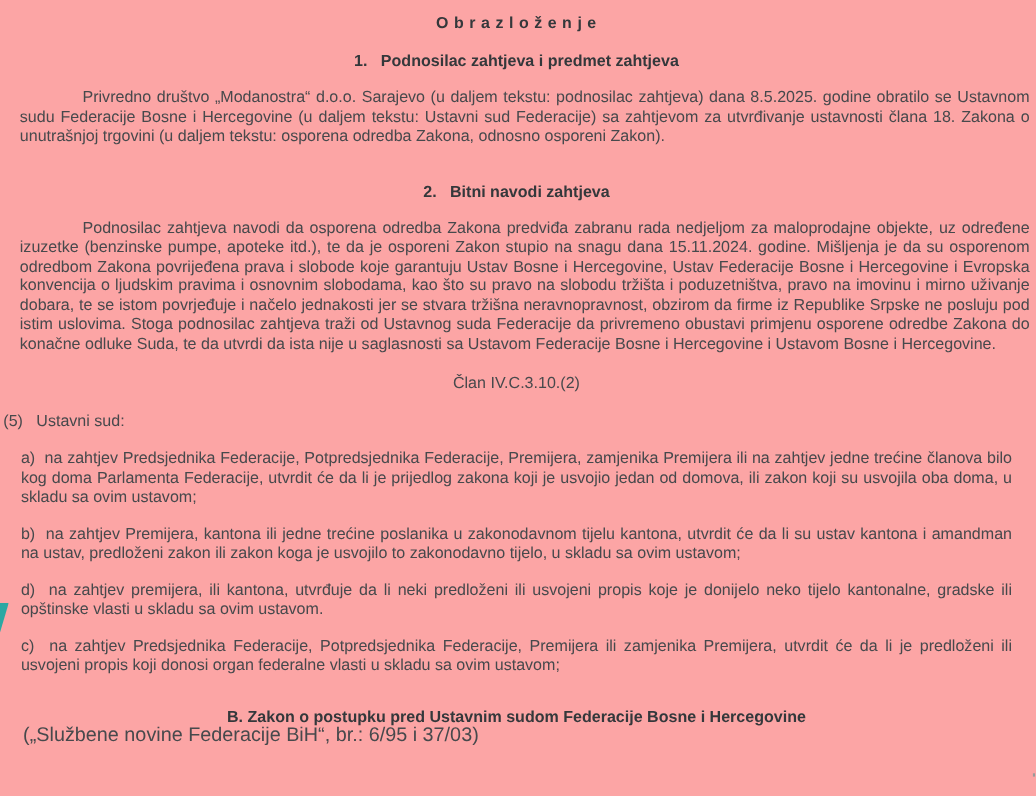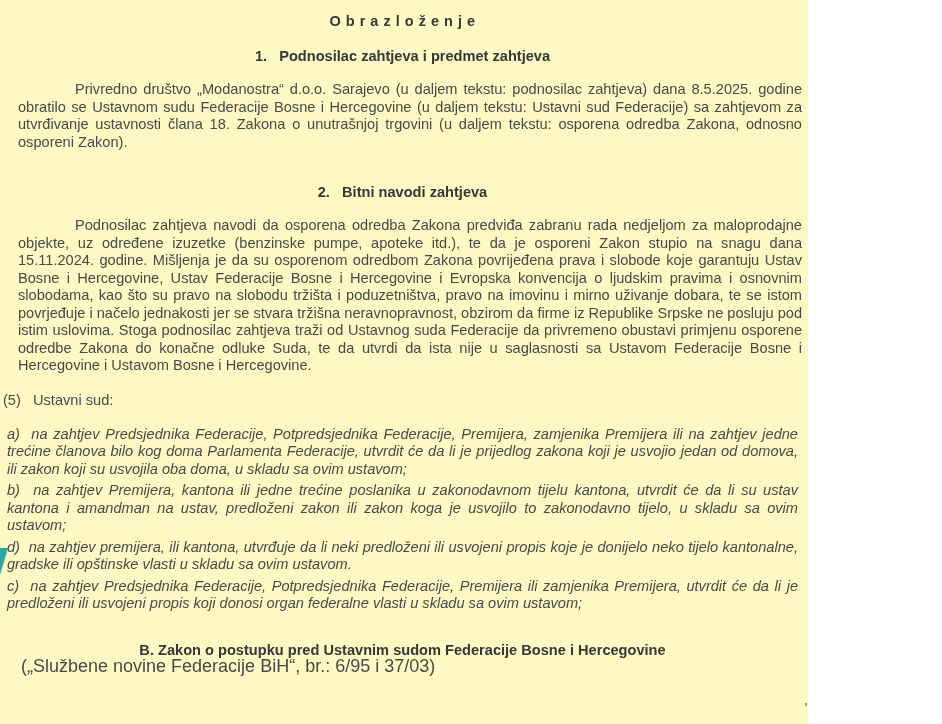--- a/index.html
+++ b/index.html
@@ -9,25 +9,25 @@
   }
   body {
     width: 942px;
     height: 724px;
     font-family: "Liberation Sans", sans-serif;
     color: #47494c;
     overflow: hidden;
   }
   .page {
     position: relative;
-    width: 808px;
+    width: 942px;
     height: 724px;
     box-sizing: border-box;
     padding: 10px 6px 0 3px;
-    background: #fef9c3;
+    background: #fca5a5;
     overflow: hidden;
   }
   .doc-title {
     text-align: center;
     font-weight: bold;
     font-size: 14.5px;
     line-height: 16px;
     color: #34383b;
     letter-spacing: 0.5px;
     white-space: pre-wrap;
@@ -69,23 +69,22 @@
     color: #47494c;
   }
   .items {
     margin-top: 17px;
   }
   .item {
     font-size: 14.6px;
     line-height: 17.5px;
     text-align: justify;
     white-space: pre-wrap;
-    margin: 4px;
+    margin: 16px;
     color: #47494c;
-    font-style: italic;
   }
   .gazette {
     font-size: 18px;
     line-height: 17px;
     padding-left: 18px;
     color: #47494c;
   }
   .selection-mark {
     position: absolute;
     left: 0;
@@ -112,20 +111,21 @@
   <div class="doc-title">O b r a z l o ž e n j e</div>
 
   <div class="heading h-sec1">1.   Podnosilac zahtjeva i predmet zahtjeva</div>
   <p class="body-text">Privredno društvo „Modanostra“ d.o.o. Sarajevo (u daljem tekstu: podnosilac zahtjeva) dana 8.5.2025. godine obratilo se Ustavnom sudu Federacije Bosne i Hercegovine (u daljem tekstu: Ustavni sud Federacije) sa zahtjevom za utvrđivanje ustavnosti člana 18. Zakona o unutrašnjoj trgovini (u daljem tekstu: osporena odredba Zakona, odnosno osporeni Zakon).</p>
 
   <div class="heading h-sec2">2.   Bitni navodi zahtjeva</div>
   <p class="body-text">Podnosilac zahtjeva navodi da osporena odredba Zakona predviđa zabranu rada nedjeljom za maloprodajne objekte, uz određene izuzetke (benzinske pumpe, apoteke itd.), te da je osporeni Zakon stupio na snagu dana 15.11.2024. godine. Mišljenja je da su osporenom odredbom Zakona povrijeđena prava i slobode koje garantuju Ustav Bosne i Hercegovine, Ustav Federacije Bosne i Hercegovine i Evropska konvencija o ljudskim pravima i osnovnim slobodama, kao što su pravo na slobodu tržišta i poduzetništva, pravo na imovinu i mirno uživanje dobara, te se istom povrjeđuje i načelo jednakosti jer se stvara tržišna neravnopravnost, obzirom da firme iz Republike Srpske ne posluju pod istim uslovima. Stoga podnosilac zahtjeva traži od Ustavnog suda Federacije da privremeno obustavi primjenu osporene odredbe Zakona do konačne odluke Suda, te da utvrdi da ista nije u saglasnosti sa Ustavom Federacije Bosne i Hercegovine i Ustavom Bosne i Hercegovine.</p>
 
 
 
+  <div class="article-ref">Član IV.C.3.10.(2)</div>
 
   <div class="intro-line">(5)   Ustavni sud:</div>
 
   <div class="items">
     <p class="item">a)  na zahtjev Predsjednika Federacije, Potpredsjednika Federacije, Premijera, zamjenika Premijera ili na zahtjev jedne trećine članova bilo kog doma Parlamenta Federacije, utvrdit će da li je prijedlog zakona koji je usvojio jedan od domova, ili zakon koji su usvojila oba doma, u skladu sa ovim ustavom;</p>
     <p class="item">b)  na zahtjev Premijera, kantona ili jedne trećine poslanika u zakonodavnom tijelu kantona, utvrdit će da li su ustav kantona i amandman na ustav, predloženi zakon ili zakon koga je usvojilo to zakonodavno tijelo, u skladu sa ovim ustavom;</p>
     <p class="item">d)  na zahtjev premijera, ili kantona, utvrđuje da li neki predloženi ili usvojeni propis koje je donijelo neko tijelo kantonalne, gradske ili opštinske vlasti u skladu sa ovim ustavom.</p>
     <p class="item">c)  na zahtjev Predsjednika Federacije, Potpredsjednika Federacije, Premijera ili zamjenika Premijera, utvrdit će da li je predloženi ili usvojeni propis koji donosi organ federalne vlasti u skladu sa ovim ustavom;</p>
   </div>
 

